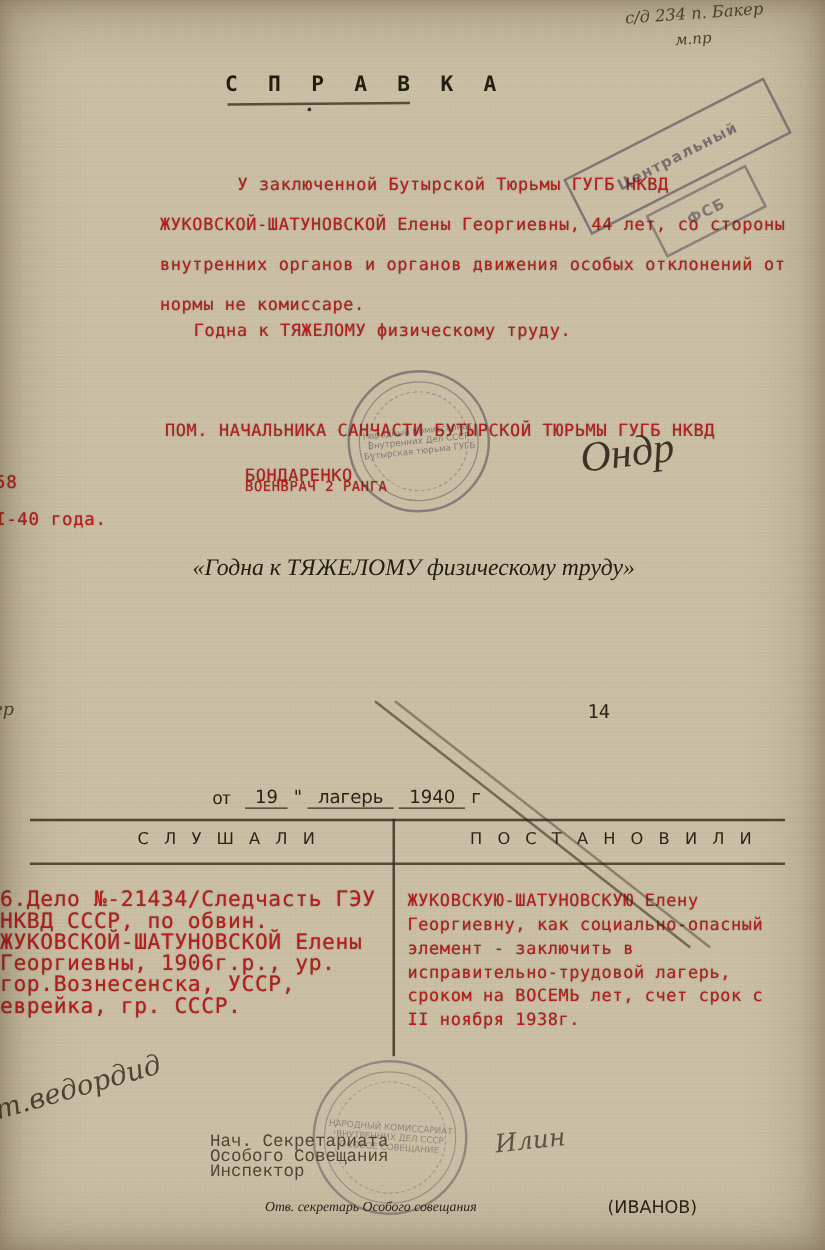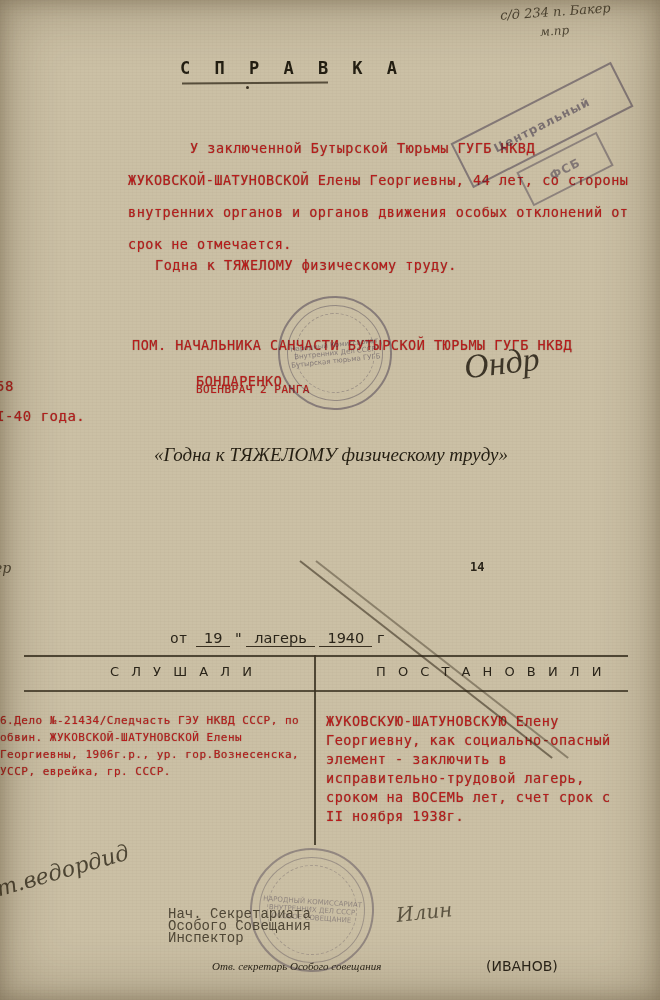--- a/index.html
+++ b/index.html
@@ -80,37 +80,37 @@
     text-align:center;
     font-family:"Liberation Serif",serif;
     font-style:italic;font-size:19px;color:#241e12;
   }
 
   
   #lower-head{
     position:absolute;left:198px;top:562px;font-size:15px;letter-spacing:2px;
     font-family:"DejaVu Sans","Liberation Sans",sans-serif;font-weight:bold;color:#2b2417;
   }
-  #lower-num{position:absolute;left:470px;top:560px;font-size:12px;font-family:"DejaVu Sans Mono",monospace;font-weight:bold;}
+  #lower-num{position:absolute;left:470px;top:560px;font-size:15px;font-family:"DejaVu Sans Mono",monospace;}
   #lower-sub{
     position:absolute;left:26px;top:598px;width:620px;text-align:center;
     font-size:14.5px;font-family:"DejaVu Sans","Liberation Sans",sans-serif;color:#2b2417;
   }
   #date-row{position:absolute;left:196px;top:630px;font-size:14.5px;font-family:"DejaVu Sans","Liberation Sans",sans-serif;}
   #date-row .u{border-bottom:1px solid #3a3121;padding:0 8px;}
-  #ot{position:absolute;left:170px;top:631px;font-size:14.5px;font-family:Liberation Mono, monospace;}
+  #ot{position:absolute;left:170px;top:631px;font-size:14.5px;font-family:Liberation Sans, sans-serif;}
 
   #hr1{position:absolute;left:24px;top:655px;width:604px;height:2px;background:#3a3121;opacity:.85;}
   #hr2{position:absolute;left:24px;top:690px;width:604px;height:1.5px;background:#3a3121;opacity:.8;}
   #vrule{position:absolute;left:314px;top:655px;width:2px;height:190px;background:#3a3121;opacity:.85;}
 
   #col-head-l{position:absolute;left:110px;top:664px;font-size:13px;letter-spacing:4px;font-family:"DejaVu Sans","Liberation Sans",sans-serif;}
   #col-head-r{position:absolute;left:376px;top:664px;font-size:13px;letter-spacing:4px;font-family:"DejaVu Sans","Liberation Sans",sans-serif;}
 
-  #body-l{position:absolute;left:0px;top:712px;width:312px;font-size:11px;line-height:17px;}
+  #body-l{position:absolute;left:0px;top:712px;width:312px;font-size:17px;line-height:17px;}
   #body-r{position:absolute;left:326px;top:712px;width:300px;font-size:13.5px;line-height:19px;}
 
   #footer-note{
     position:absolute;left:168px;top:908px;font-size:14px;line-height:12px;
     font-family:Liberation Mono, monospace;color:#3a3223;opacity:.85;
   }
   #footer-role{
     position:absolute;left:196px;top:960px;font-size:11px;font-style:italic;
     font-family:"Liberation Serif",serif;
     margin-left:16px;
@@ -205,21 +205,21 @@
 
 <div class="doc">
 
   <div id="top-title" class="spaced">С П Р А В К А</div>
   <div id="top-title-underline"></div>
   <div id="title-dot"></div>
 
   <div class="line typed" id="l1">У заключенной Бутырской Тюрьмы ГУГБ НКВД</div>
   <div class="line typed" id="l2">ЖУКОВСКОЙ-ШАТУНОВСКОЙ Елены Георгиевны, 44 лет, со стороны</div>
   <div class="line typed" id="l3">внутренних органов и органов движения особых отклонений от</div>
-  <div class="line typed" id="l4">срок не отмечается.</div>
+  <div class="line typed" id="l4">нормы не комиссаре.</div>
   <div class="line typed" id="l5">Годна к ТЯЖЕЛОМУ физическому труду.</div>
 
   <div class="line typed" id="sig-line1">ПОМ. НАЧАЛЬНИКА САНЧАСТИ БУТЫРСКОЙ ТЮРЬМЫ ГУГБ НКВД</div>
   <div class="line typed" id="sig-line2">ВОЕНВРАЧ 2 РАНГА</div>
   <div class="line typed" id="sig-line3">БОНДАРЕНКО</div>
 
   <div id="num58" class="typed">58</div>
   <div id="date140" class="typed">I-40 года.</div>
 
   <div id="stamp1" class="stamp-round">

